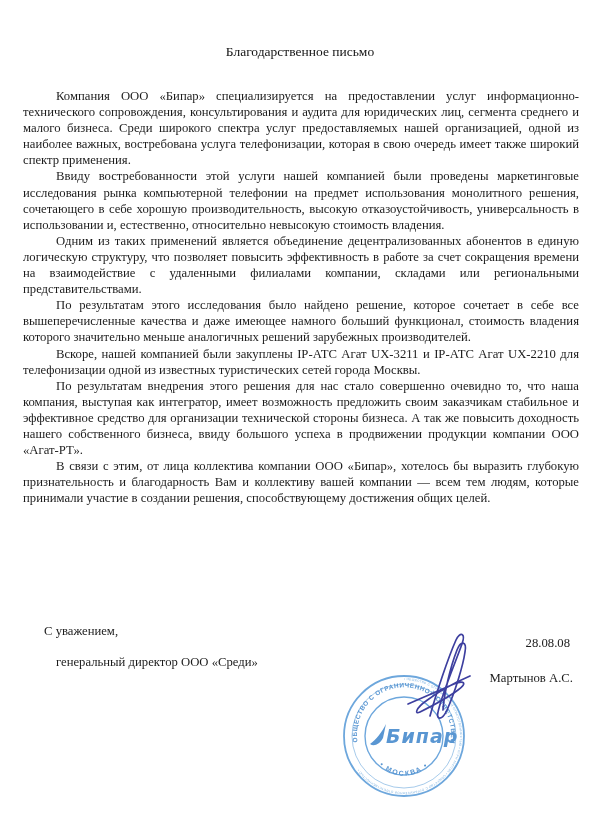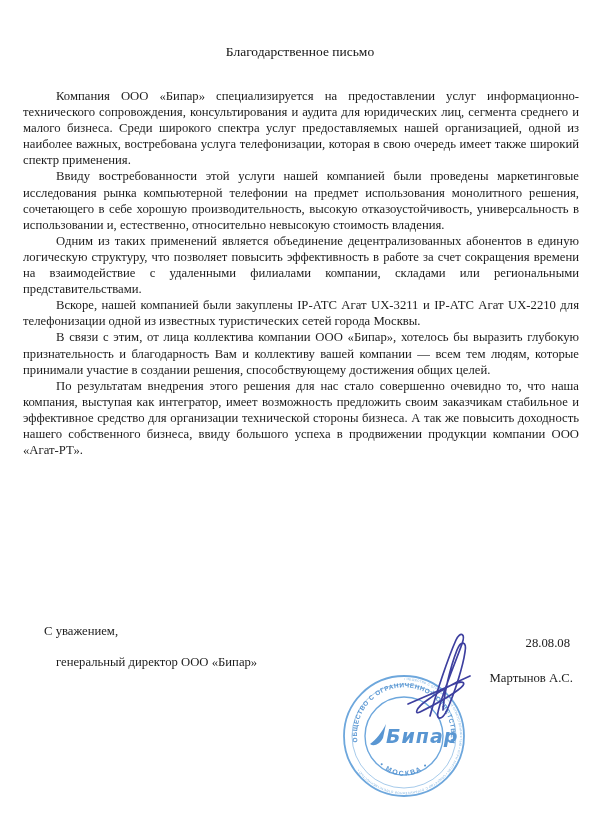--- a/index.html
+++ b/index.html
@@ -32,27 +32,28 @@
 <body>
 
 <div class="page">
 
   <div class="doc-title">Благодарственное письмо</div>
 
   <div class="letter-body">
     <p>Компания ООО «Бипар» специализируется на предоставлении услуг информационно-технического сопровождения, консультирования и аудита для юридических лиц, сегмента среднего и малого бизнеса. Среди широкого спектра услуг предоставляемых нашей организацией, одной из наиболее важных, востребована услуга телефонизации, которая в свою очередь имеет также широкий спектр применения.</p>
     <p>Ввиду востребованности этой услуги нашей компанией были проведены маркетинговые исследования рынка компьютерной телефонии на предмет использования монолитного решения, сочетающего в себе хорошую производительность, высокую отказоустойчивость, универсальность в использовании и, естественно, относительно невысокую стоимость владения.</p>
     <p>Одним из таких применений является объединение децентрализованных абонентов в единую логическую структуру, что позволяет повысить эффективность в работе за счет сокращения времени на взаимодействие с удаленными филиалами компании, складами или региональными представительствами.</p>
+    <p>По результатам этого исследования было найдено решение, которое сочетает в себе все вышеперечисленные качества и даже имеющее намного больший функционал, стоимость владения которого значительно меньше аналогичных решений зарубежных производителей.</p>
     <p>Вскоре, нашей компанией были закуплены IP-АТС Агат UX-3211 и IP-АТС Агат UX-2210 для телефонизации одной из известных туристических сетей города Москвы.</p>
+    <p>По результатам внедрения этого решения для нас стало совершенно очевидно то, что наша компания, выступая как интегратор, имеет возможность предложить своим заказчикам стабильное и эффективное средство для организации технической стороны бизнеса. А так же повысить доходность нашего собственного бизнеса, ввиду большого успеха в продвижении продукции компании ООО «Агат-РТ».</p>
     <p>В связи с этим, от лица коллектива компании ООО «Бипар», хотелось бы выразить глубокую признательность и благодарность Вам и коллективу вашей компании — всем тем людям, которые принимали участие в создании решения, способствующему достижения общих целей.</p>
-    <p>По результатам внедрения этого решения для нас стало совершенно очевидно то, что наша компания, выступая как интегратор, имеет возможность предложить своим заказчикам стабильное и эффективное средство для организации технической стороны бизнеса. А так же повысить доходность нашего собственного бизнеса, ввиду большого успеха в продвижении продукции компании ООО «Агат-РТ».</p>
   </div>
 
   <div class="closing-line">С уважением,</div>
-  <div class="director-line">генеральный директор ООО «Бипар»</div>
+  <div class="director-line">генеральный директор ООО «Среди»</div>
   <div class="signer-name">Мартынов А.С.</div>
   <div class="signer-date">28.08.08</div>
 
   <div class="stamp-wrap">
     <svg width="128" height="128" viewBox="0 0 128 128">
       <defs>
         <path id="ringPath" d="M 18,72 A 47,47 0 1 1 110,72" fill="none"></path>
         <path id="microPath" d="M 64,8 A 56,56 0 1 1 63.9,8" fill="none"></path>
         <path id="cityPath" d="M 36,89 A 34,34 0 0 0 92,89" fill="none"></path>
       </defs>

